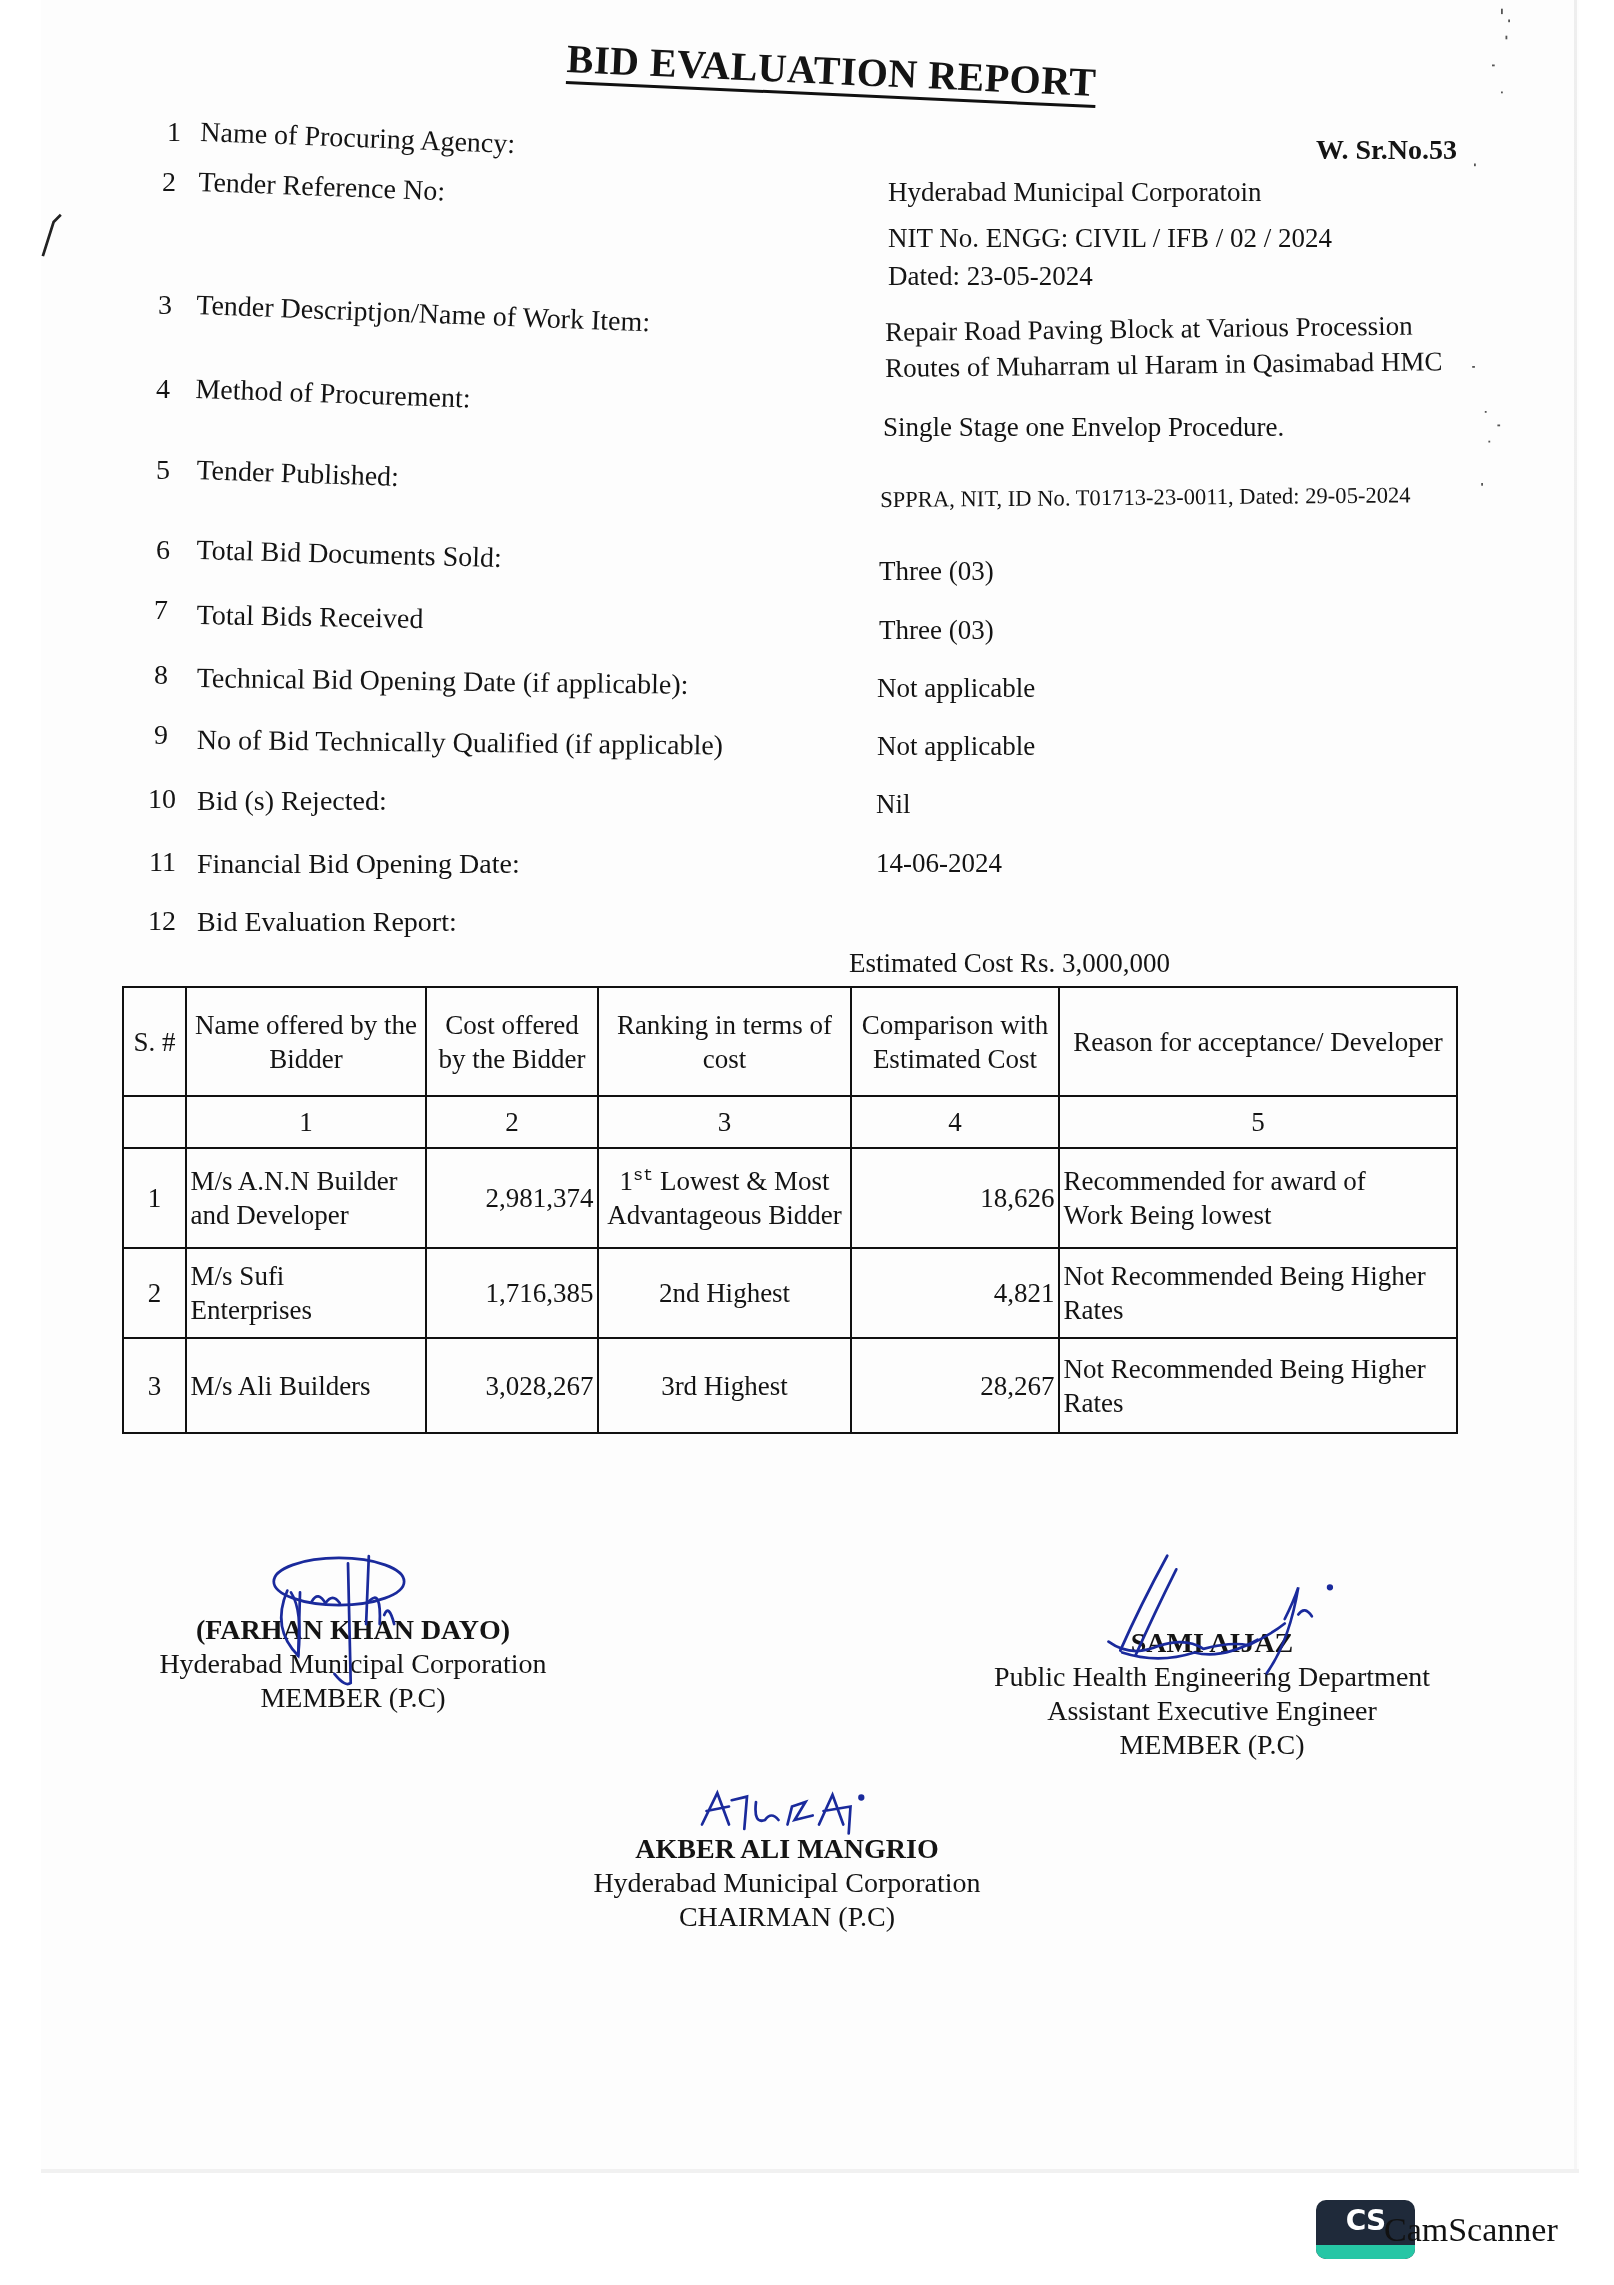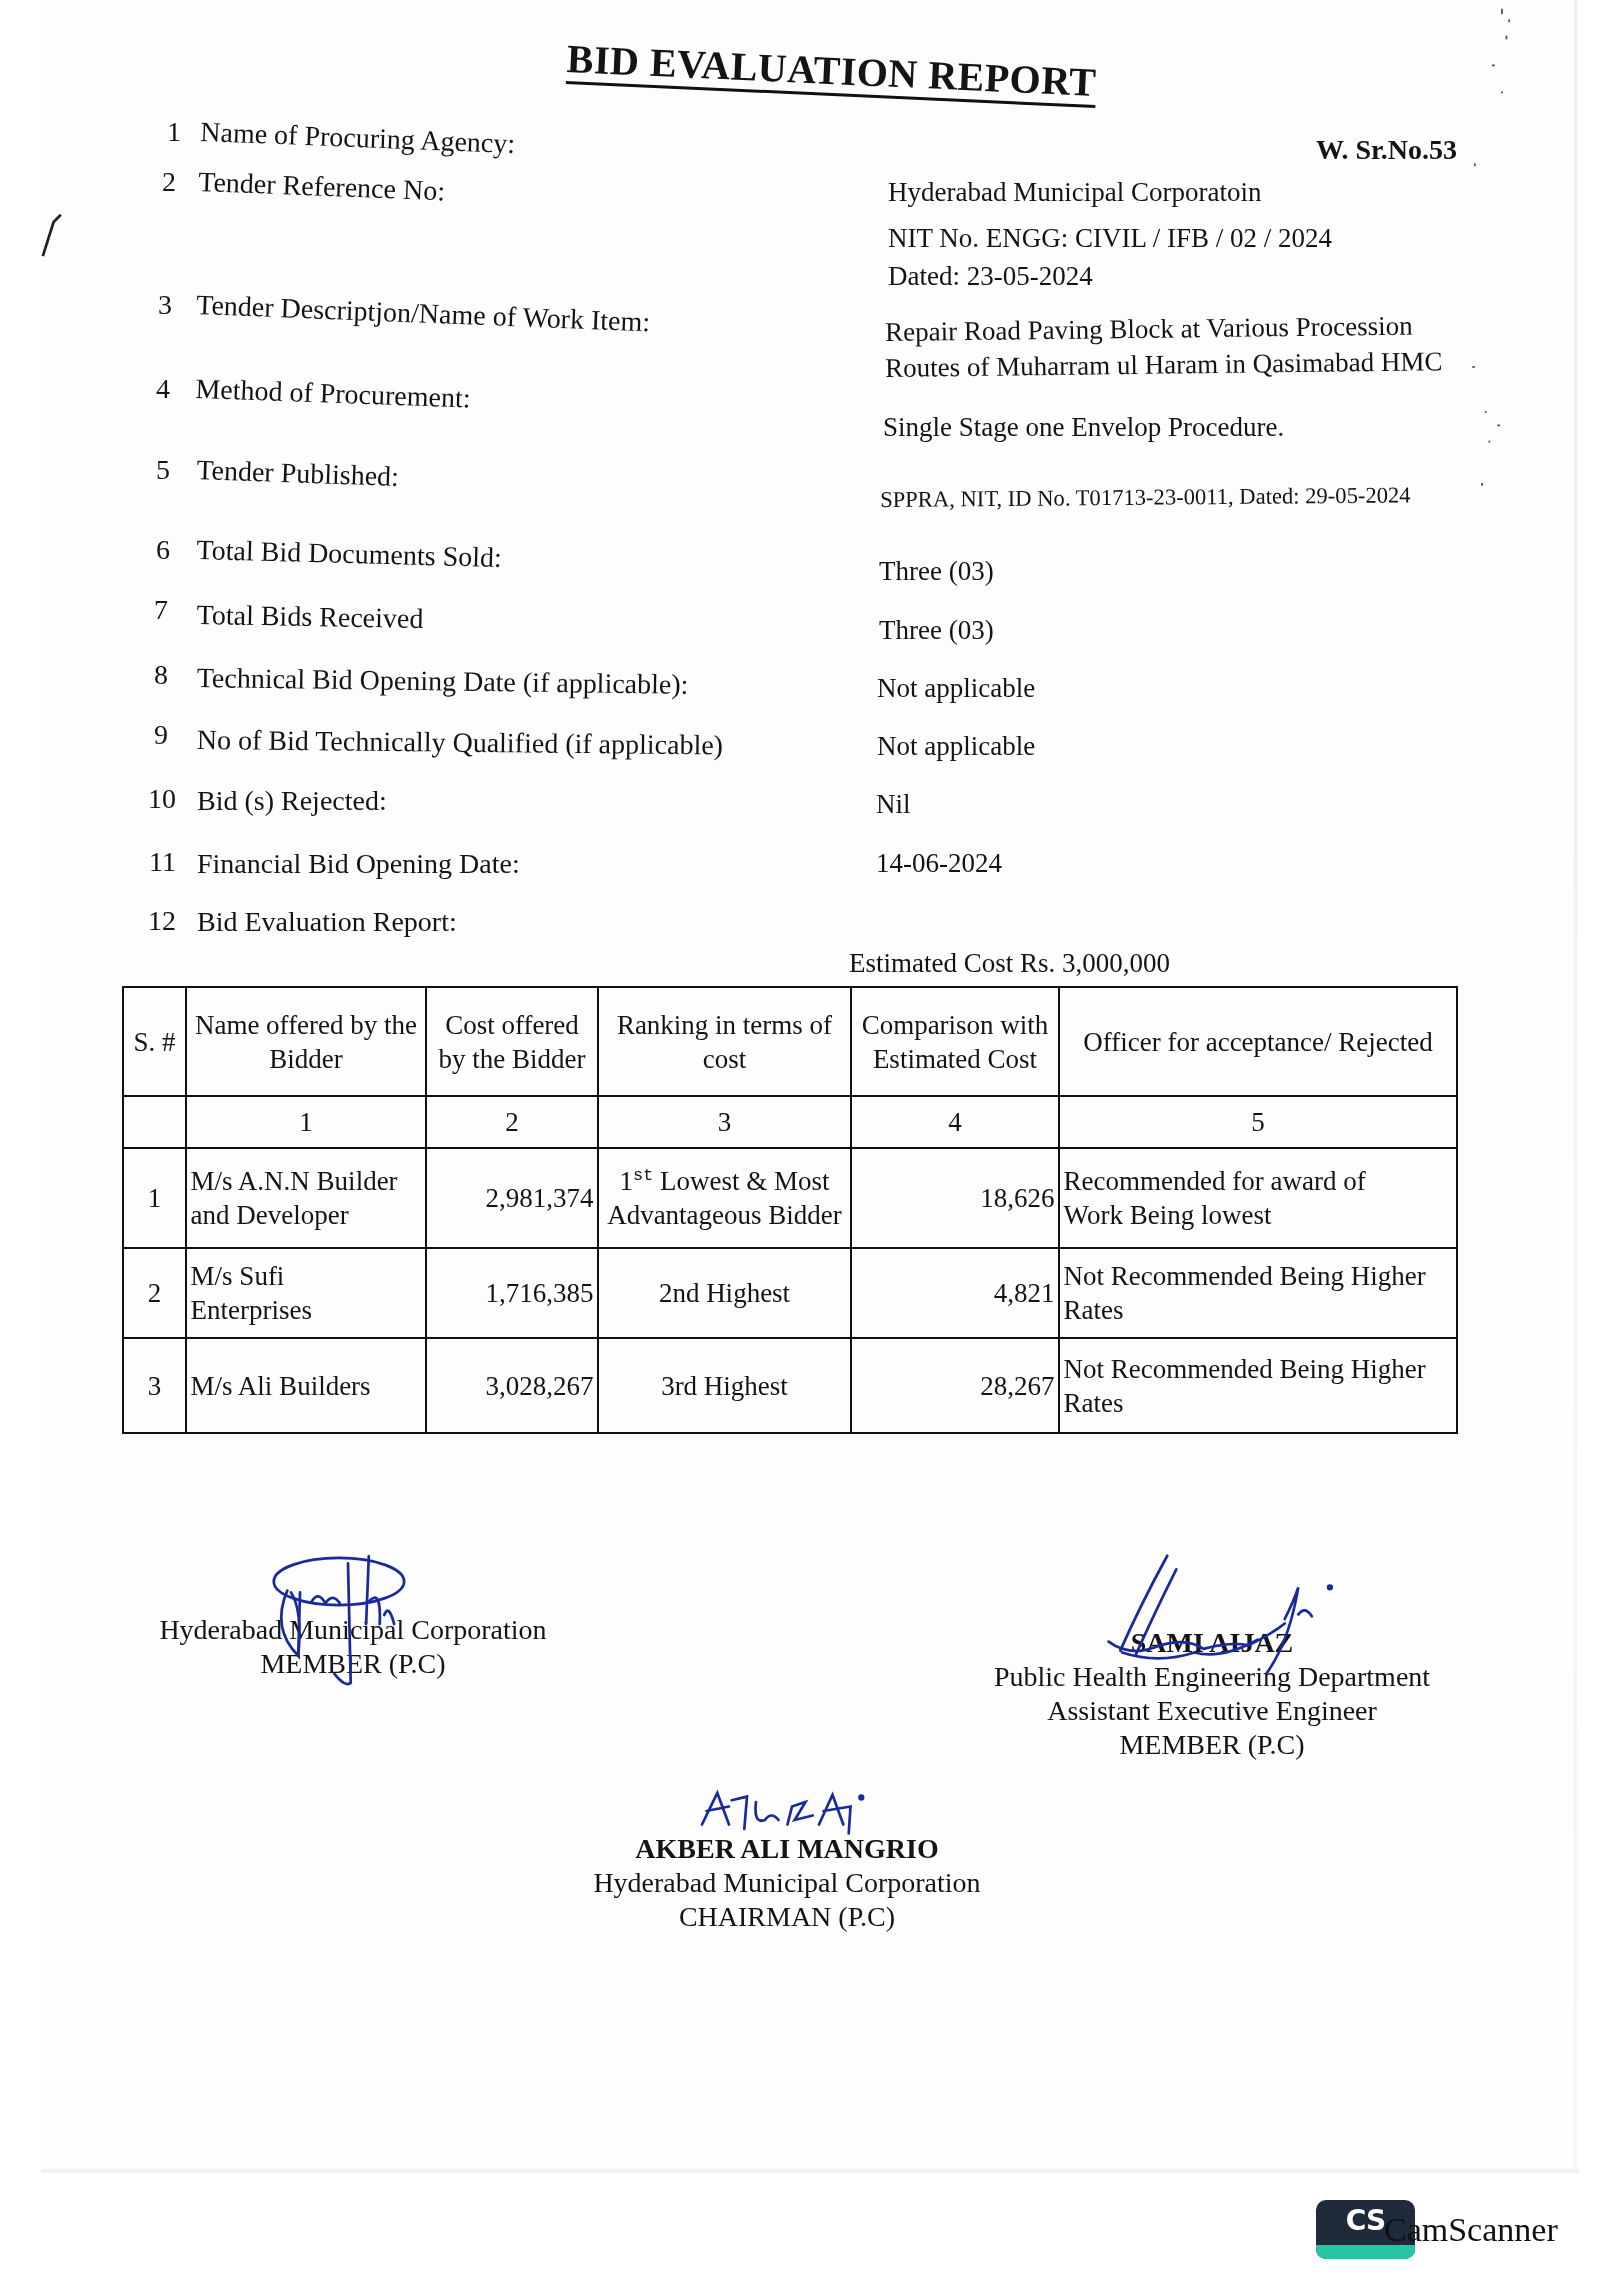--- a/index.html
+++ b/index.html
@@ -143,21 +143,21 @@
       <col style="width:208px">
       <col style="width:398px">
   </colgroup>
   <tbody>
       <tr class="row-head">
     <th>S. #</th>
     <th>Name offered by the Bidder</th>
     <th>Cost offered by the Bidder</th>
     <th>Ranking in terms of cost</th>
     <th>Comparison with Estimated Cost</th>
-    <th>Officer for acceptance/ Rejected</th>
+    <th>Reason for acceptance/ Developer</th>
   </tr>
   <tr class="row-num">
     <td class="c"></td>
     <td class="c">1</td>
     <td class="c">2</td>
     <td class="c">3</td>
     <td class="c">4</td>
     <td class="c">5</td>
   </tr>
   <tr class="row1">
@@ -199,20 +199,21 @@
     <td class="r">28,267</td>
     <td class="l">
       <div>Not Recommended Being Higher</div>
       <div>Rates</div>
     </td>
   </tr>
 </tbody>
   </table>
 
 <div class="sig" style="left:127px;top:1613px;width:452px;">
+  <div class="nm">(FARHAN KHAN DAYO)</div>
   <div>Hyderabad Municipal Corporation</div>
   <div>MEMBER (P.C)</div>
 </div>
 <svg class="sig-svg" style="left:262px;top:1538px" width="172" height="154" viewBox="0 0 190 170">
   <g fill="none" stroke="#1a2a9c" stroke-width="3" stroke-linecap="round">
     <ellipse cx="85" cy="48" rx="72" ry="26"></ellipse>
     <path d="M28 58 Q10 100 40 130 Q45 80 32 60"></path>
     <path d="M40 130 L42 60"></path>
     <path d="M55 70 Q62 58 70 72 Q78 60 86 72"></path>
     <path d="M95 28 L98 160 Q92 165 80 150"></path>

